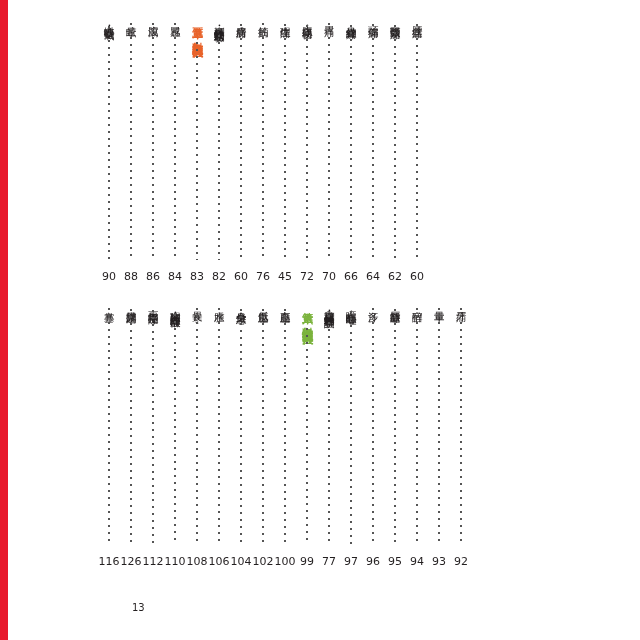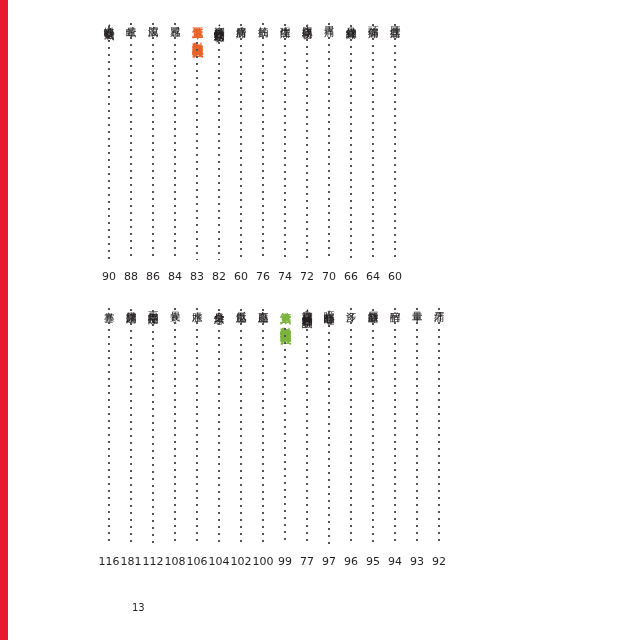--- a/index.html
+++ b/index.html
@@ -118,20 +118,25 @@
 <div id="bottom-bar"></div>
 
 <div id="page">
   <div class="toc-block" id="block-1">
       <div class="toc-col">
         <div class="toc-title">腰盆痛</div>
         <div class="toc-dots"></div>
         <div class="toc-page">60</div>
       </div>
       <div class="toc-col">
+        <div class="toc-title">緊張型頭痛</div>
+        <div class="toc-dots"></div>
+        <div class="toc-page">62</div>
+      </div>
+      <div class="toc-col">
         <div class="toc-title">偏頭痛</div>
         <div class="toc-dots"></div>
         <div class="toc-page">64</div>
       </div>
       <div class="toc-col">
         <div class="toc-title">坐骨神經痛</div>
         <div class="toc-dots"></div>
         <div class="toc-page">66</div>
       </div>
       <div class="toc-col">
@@ -140,21 +145,21 @@
         <div class="toc-page">70</div>
       </div>
       <div class="toc-col">
         <div class="toc-title">腹痛・便祕</div>
         <div class="toc-dots"></div>
         <div class="toc-page">72</div>
       </div>
       <div class="toc-col">
         <div class="toc-title">生理痛</div>
         <div class="toc-dots"></div>
-        <div class="toc-page">74</div>
+        <div class="toc-page">45</div>
       </div>
       <div class="toc-col">
         <div class="toc-title">抽筋</div>
         <div class="toc-dots"></div>
         <div class="toc-page">76</div>
       </div>
       <div class="toc-col">
         <div class="toc-title">肩膀痛</div>
         <div class="toc-dots"></div>
         <div class="toc-page">60</div>
@@ -250,28 +255,33 @@
         <div class="toc-title">水腫</div>
         <div class="toc-dots"></div>
         <div class="toc-page">106</div>
       </div>
       <div class="toc-col">
         <div class="toc-title">畏寒</div>
         <div class="toc-dots"></div>
         <div class="toc-page">108</div>
       </div>
       <div class="toc-col">
+        <div class="toc-title">生理期不順・經前症候群</div>
+        <div class="toc-dots"></div>
+        <div class="toc-page">110</div>
+      </div>
+      <div class="toc-col">
         <div class="toc-title">更年期障礙</div>
         <div class="toc-dots"></div>
         <div class="toc-page">112</div>
       </div>
       <div class="toc-col">
         <div class="toc-title">排尿問題</div>
         <div class="toc-dots"></div>
-        <div class="toc-page">181</div>
+        <div class="toc-page">126</div>
       </div>
       <div class="toc-col">
         <div class="toc-title">鼻塞</div>
         <div class="toc-dots"></div>
         <div class="toc-page">116</div>
       </div>
     </div>
   <div id="folio">13</div>
 </div>
 

